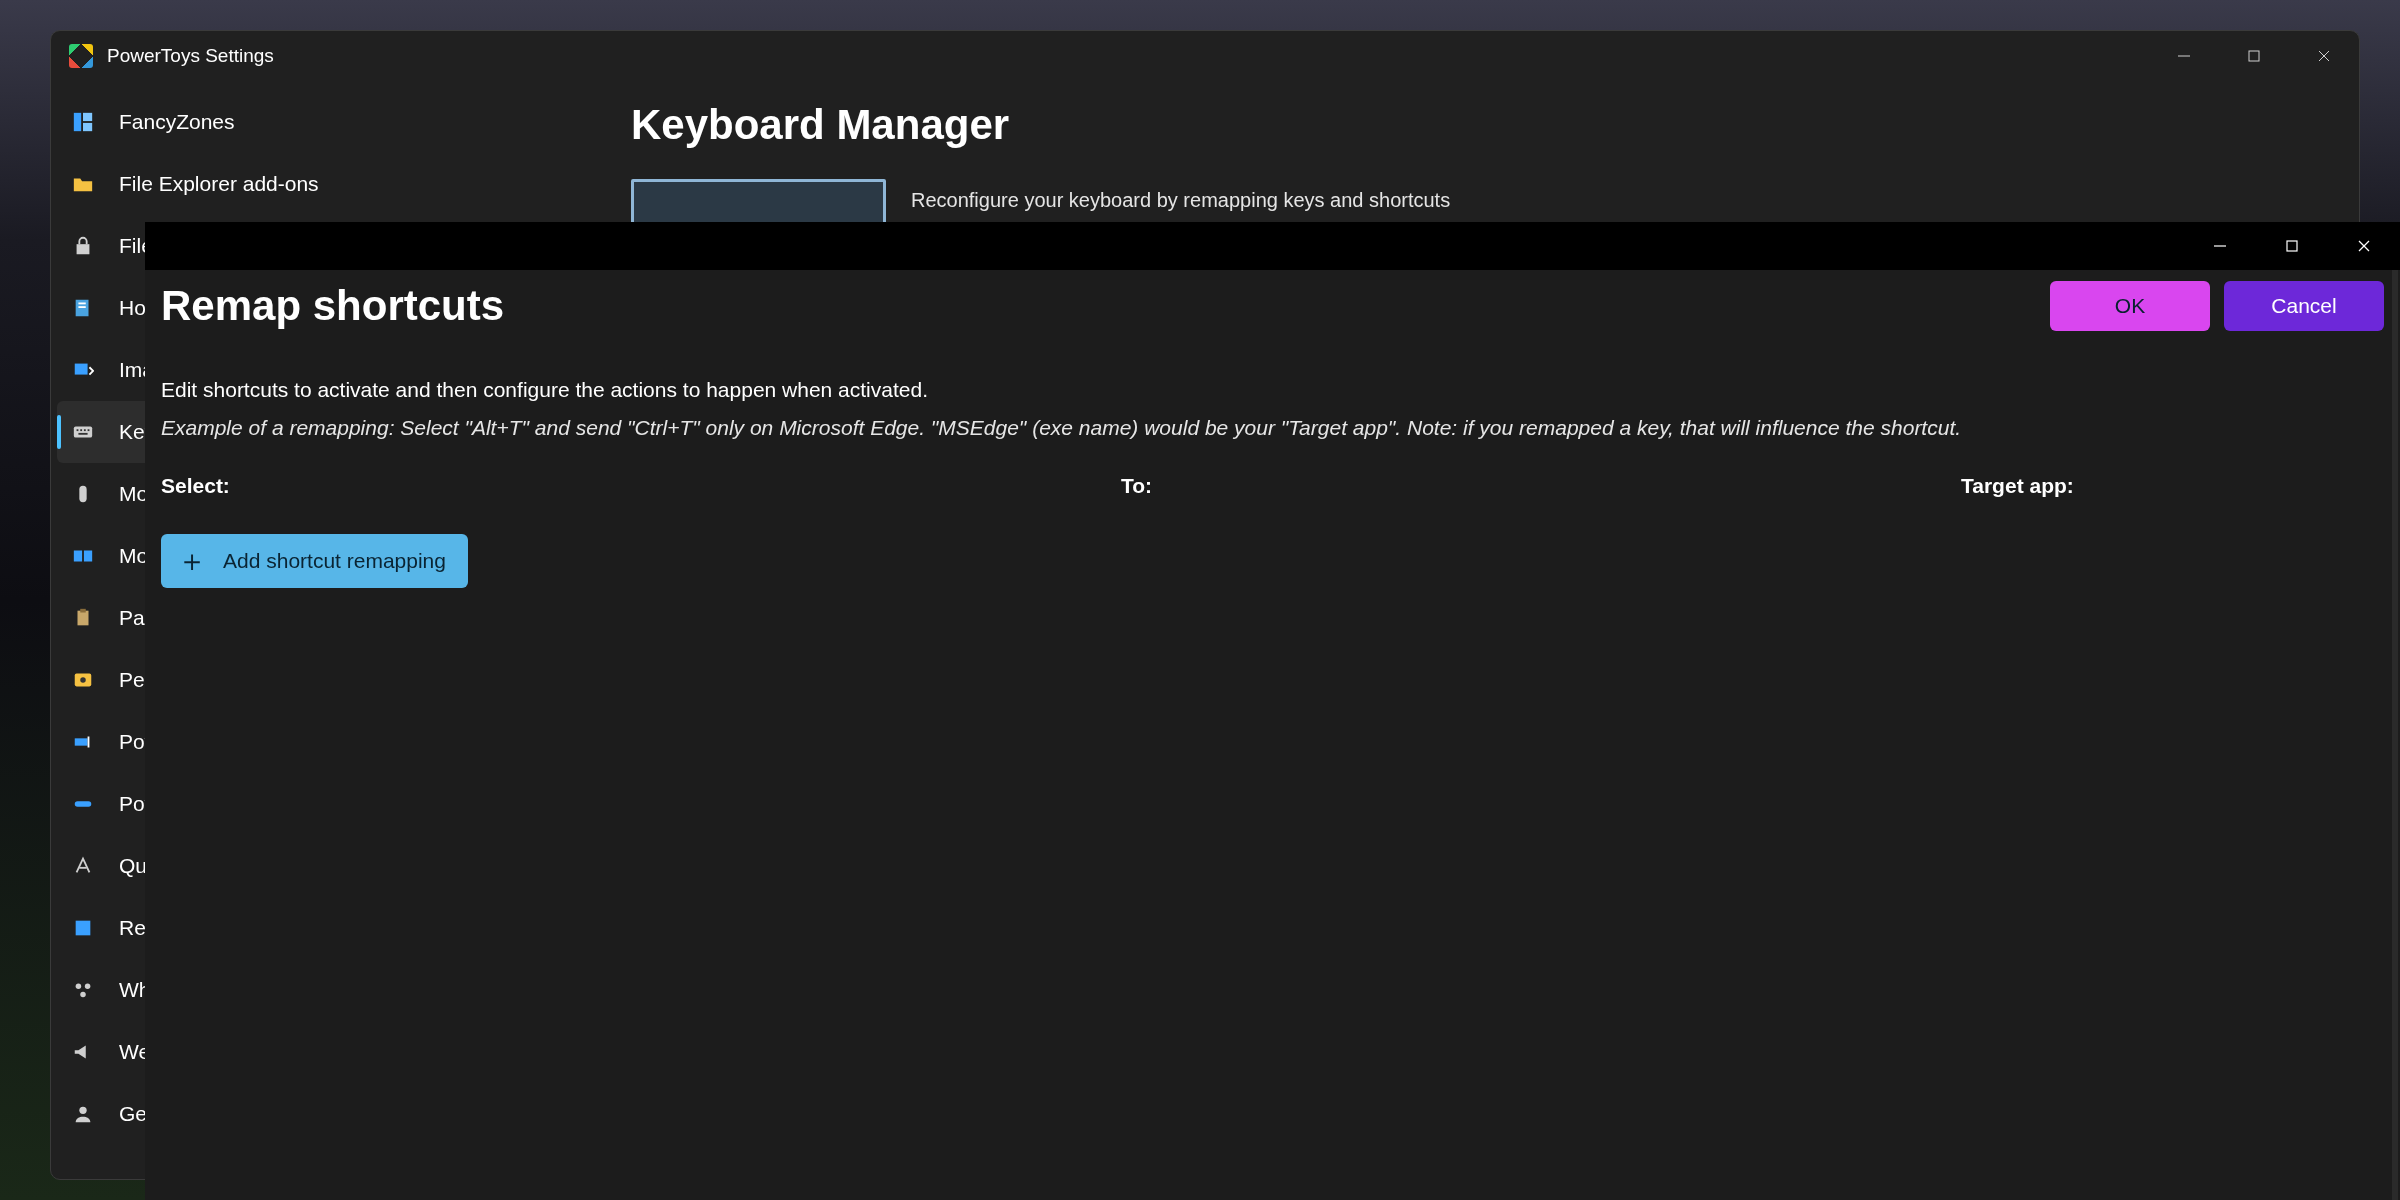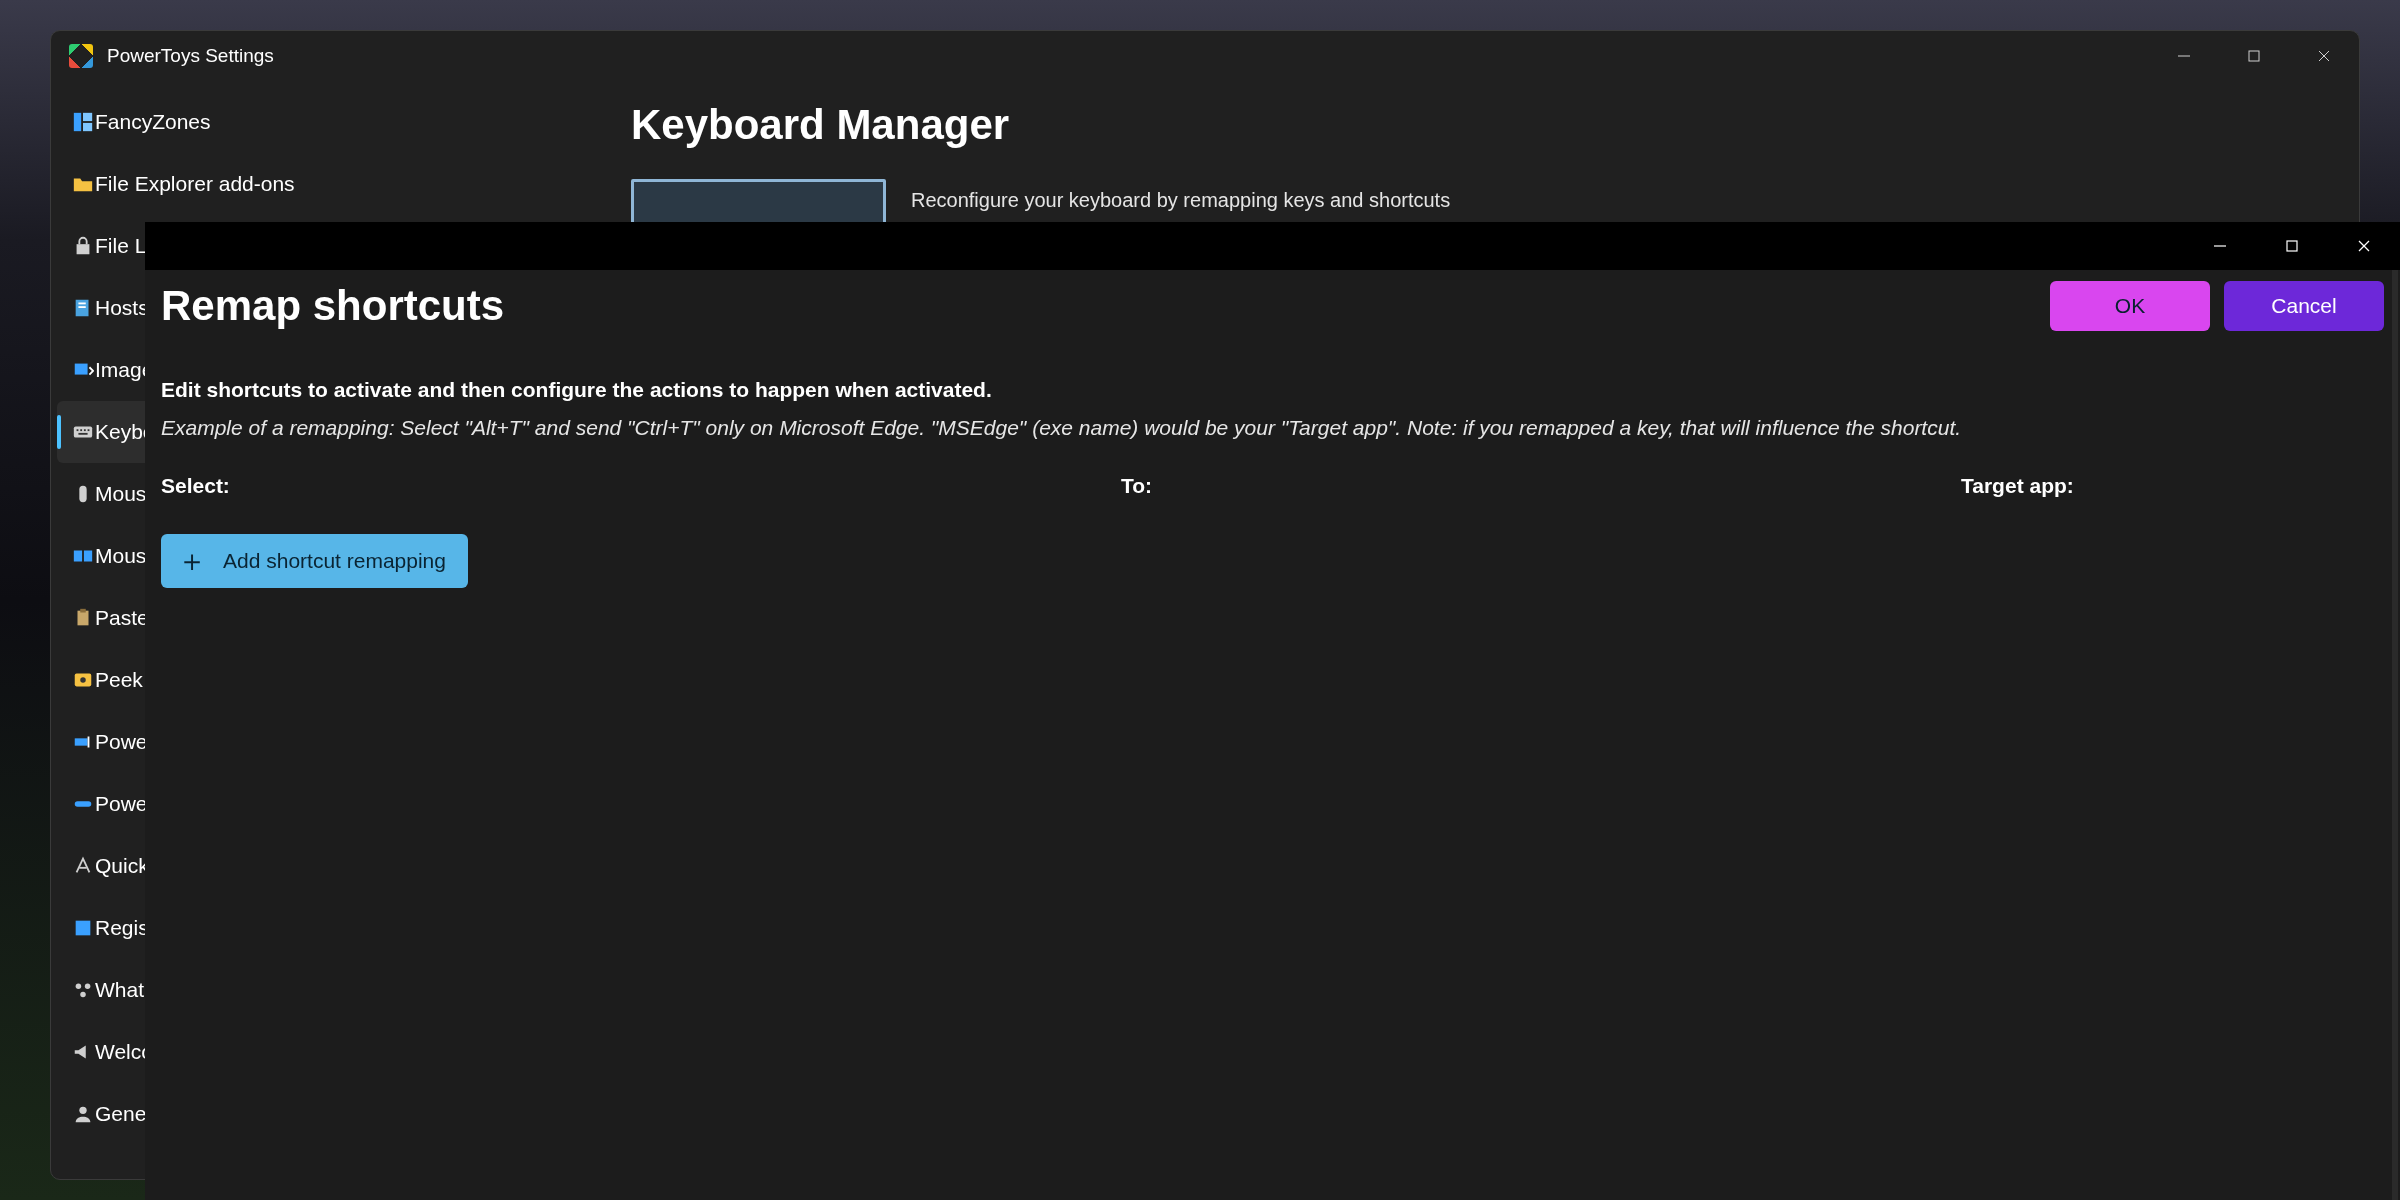--- a/index.html
+++ b/index.html
@@ -39,21 +39,21 @@
     margin-right: 14px;
   }
   .pt-title { color: #ffffff; font-size: 19px; font-weight: 400; }
   .pt-winctrls { position: absolute; right: 0; top: 0; display: flex; height: 50px; }
   .pt-winbtn { width: 70px; display: flex; align-items: center; justify-content: center; color: #cfcfcf; }
   .pt-winbtn svg { width: 14px; height: 14px; stroke: #cfcfcf; fill: none; stroke-width: 1; }
 
   .pt-body { display: flex; height: calc(100% - 50px); }
   .pt-sidebar { width: 540px; padding-top: 10px; }
   .pt-navitem {
-    display: flex; align-items: center; 
+    display: flex; align-items: center; gap: 24px;
     height: 62px; padding-left: 20px;
     color: #ffffff; font-size: 21px;
     position: relative;
   }
   .pt-navitem.selected { background: #2d2d2d; border-radius: 6px; margin: 0 6px; padding-left: 14px; }
   .pt-navitem.selected::before {
     content: ""; position: absolute; left: 0; top: 14px; bottom: 14px; width: 4px;
     background: #4cc2ff; border-radius: 2px;
   }
   .nav-ico { width: 24px; height: 24px; display:flex; align-items:center; justify-content:center; }
@@ -100,21 +100,21 @@
     height: 50px; min-width: 160px;
     border-radius: 6px;
     font-size: 21px;
     display: flex; align-items: center; justify-content: center;
     margin-left: 14px;
   }
   .rs-okbtn { background: #d946ef; color: #08212f; }
   .rs-cancelbtn { background: #6d28d9; color: #ffffff; }
 
   .rs-content { padding: 30px 16px 0 16px; color: #ffffff; }
-  .rs-line1 { font-size: 21px; font-weight: 700; margin-bottom: 14px; }
+  .rs-line1 { font-size: 21px; font-weight: 400; margin-bottom: 14px; }
   .rs-line2 { font-size: 21px; font-style: italic; color: #e6e6e6; margin-bottom: 34px; }
   .rs-cols { display: flex; font-size: 21px; font-weight: 600; margin-bottom: 36px; }
   .rs-col-select { width: 960px; }
   .rs-col-to     { width: 840px; }
   .rs-col-target { flex: 1; }
 
   .rs-addbtn {
     display: inline-flex; align-items: center; gap: 16px;
     background: #57b6e8; color: #0a2433;
     height: 54px; padding: 0 22px 0 16px;

